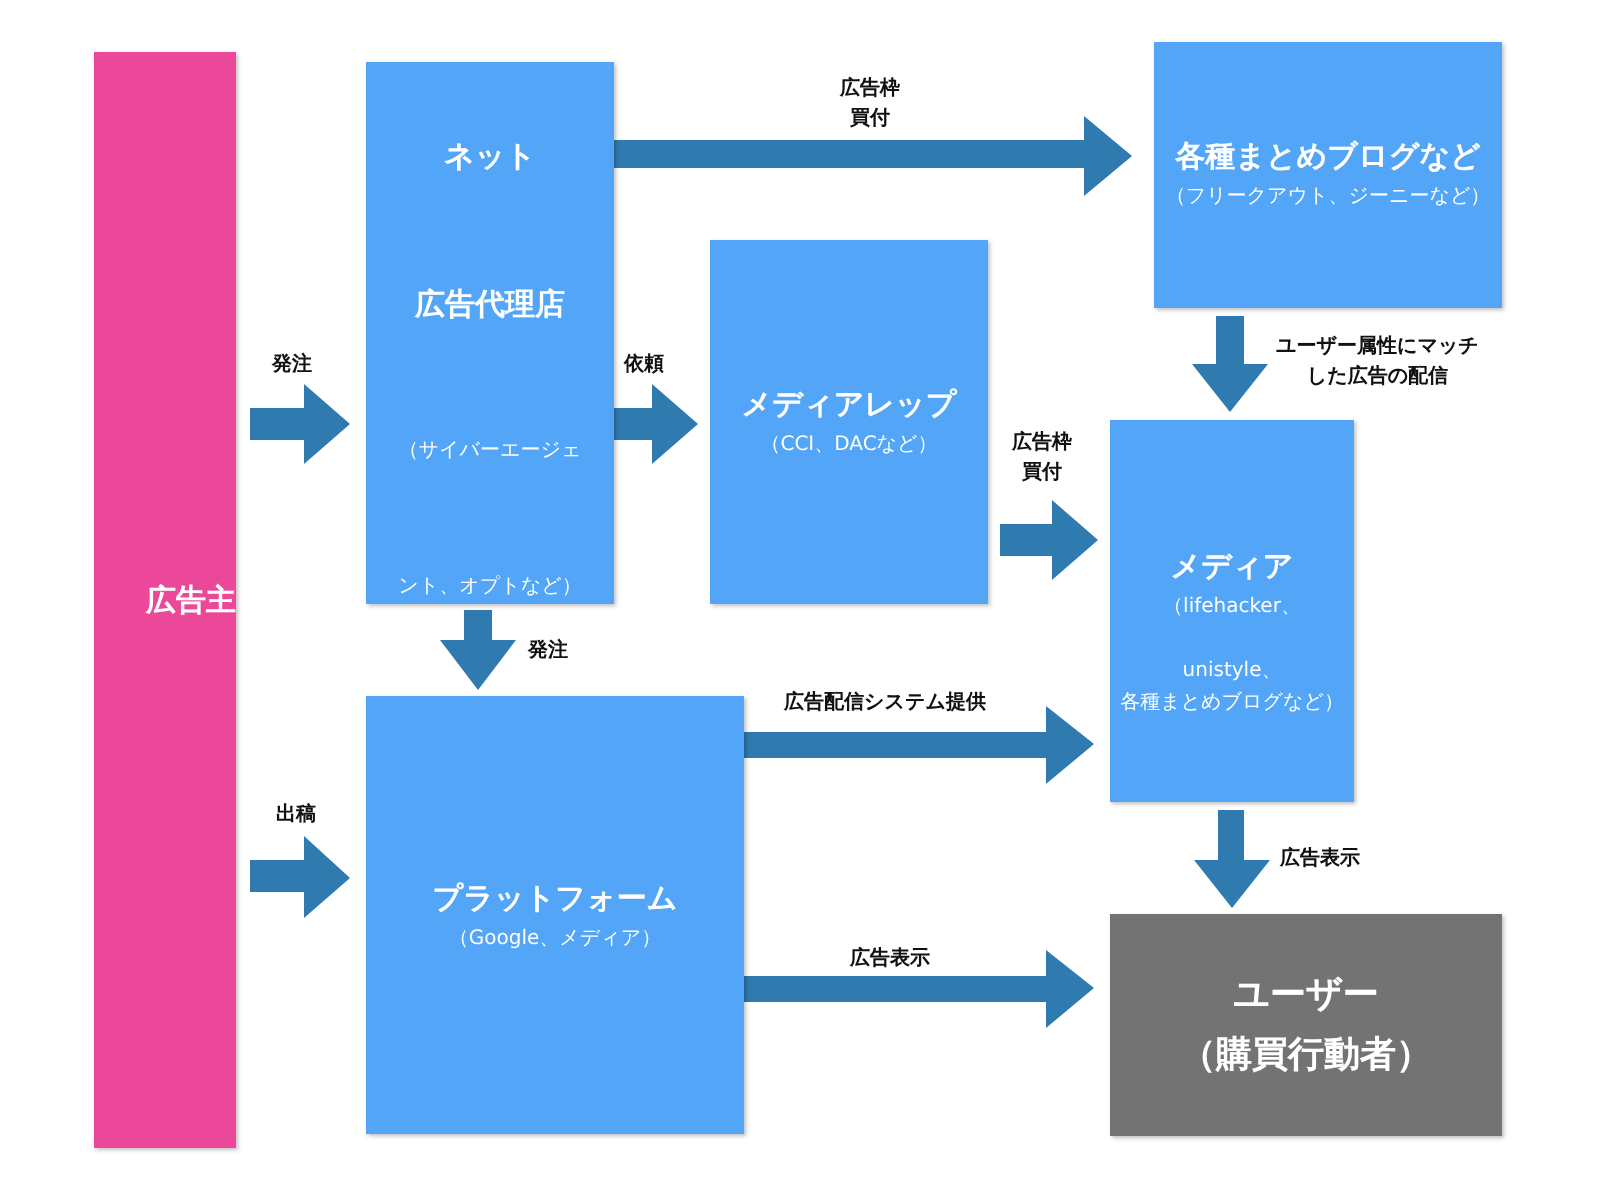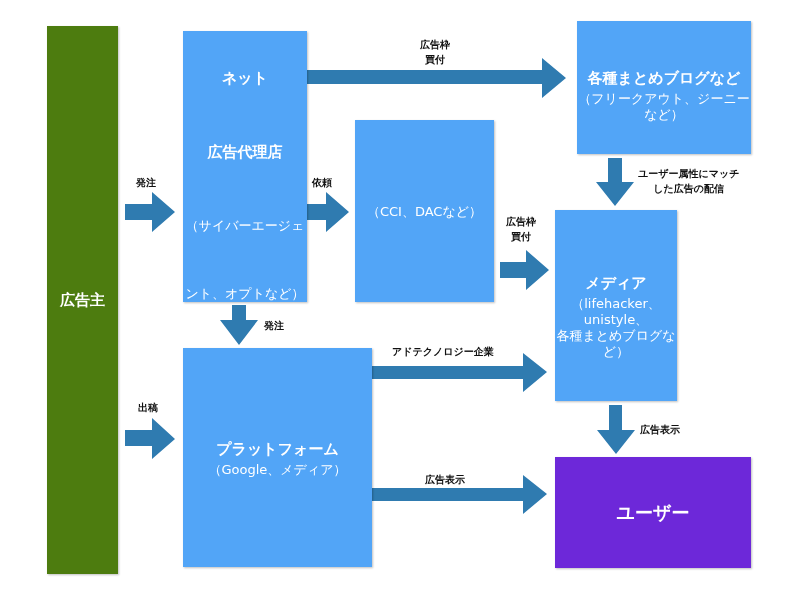--- a/index.html
+++ b/index.html
@@ -8,24 +8,24 @@
     position: relative; overflow: hidden;
     font-family: "DejaVu Sans", "Liberation Sans", sans-serif;
   }
   .box {
     position: absolute; box-sizing: border-box;
     display: flex; flex-direction: column; align-items: center; justify-content: center;
     color: #ffffff; text-align: center;
     box-shadow: 1px 1px 2px rgba(0,0,0,0.25);
   }
   .blue { background: #52a5f7; }
-  .orange { background: #4d7c0f; }
-  .green { background: #6d28d9; }
+  .orange { background: #ec4899; align-items: flex-end; }
+  .green { background: #737373; }
   .box .title { font-size: 15px; font-weight: normal; line-height: 22px; }
-  .box .sub { font-size: 13px; line-height: 16px; margin-top: 2px; }
+  .box .sub { font-size: 10px; line-height: 16px; margin-top: 2px; }
   .box .title-big { font-size: 18px; line-height: 30px; font-weight: bold; }
   .label {
     position: absolute; font-size: 10px; font-weight: bold; color: #111;
     text-align: center; line-height: 15px; white-space: nowrap;
   }
   svg.arrows { position: absolute; left: 0; top: 0; }
 </style>
 </head>
 <body>
 
@@ -59,42 +59,44 @@
 </div>
 
 <div class="box blue" style="left:183px; top:31px; width:124px; height:271px; justify-content:space-between; padding-top:36px;">
   <span class="title" style="font-weight:bold;">ネット</span>
   <span class="title" style="font-weight:bold;">広告代理店</span>
   <span class="sub">（サイバーエージェ</span>
   <span class="sub" style="margin-top:0;">ント、オプトなど）</span>
 </div>
 
 <div class="box blue" style="left:355px; top:120px; width:139px; height:182px;">
+  <span class="title" style="font-weight:bold;">メディアレップ</span>
   <span class="sub">（CCI、DACなど）</span>
 </div>
 
 <div class="box blue" style="left:577px; top:21px; width:174px; height:133px; justify-content:flex-start; padding-top:46px;">
   <span class="title" style="font-weight:bold;">各種まとめブログなど</span>
   <span class="sub">（フリークアウト、ジーニーなど）</span>
 </div>
 
 <div class="box blue" style="left:555px; top:210px; width:122px; height:191px; justify-content:flex-start; padding-top:62px;">
   <span class="title" style="font-weight:bold;">メディア</span>
   <span class="sub">（lifehacker、</span>
-  <span class="sub" style="margin-top:0;">unistyle、</span>
+  <span class="sub" style="margin-top:16px;">unistyle、</span>
   <span class="sub" style="margin-top:0;">各種まとめブログなど）</span>
 </div>
 
 <div class="box blue" style="left:183px; top:348px; width:189px; height:219px;">
   <span class="title" style="font-weight:bold;">プラットフォーム</span>
   <span class="sub">（Google、メディア）</span>
 </div>
 
 <div class="box green" style="left:555px; top:457px; width:196px; height:111px;">
   <span class="title-big">ユーザー</span>
+  <span class="title-big">（購買行動者）</span>
 </div>
 
 <div class="label" style="left:136px; top:175px;">発注</div>
 
 <div class="label" style="left:312px; top:175px;">依頼</div>
 
 <div class="label" style="left:420px; top:37px;">
   <div>広告枠</div>
   <div>買付</div>
 </div>
@@ -106,17 +108,17 @@
 
 <div class="label" style="left:638px; top:166px;">
   <div>ユーザー属性にマッチ</div>
   <div>した広告の配信</div>
 </div>
 
 <div class="label" style="left:264px; top:318px;">発注</div>
 
 <div class="label" style="left:138px; top:400px;">出稿</div>
 
-<div class="label" style="left:392px; top:344px;">アドテクノロジー企業</div>
+<div class="label" style="left:392px; top:344px;">広告配信システム提供</div>
 
 <div class="label" style="left:425px; top:472px;">広告表示</div>
 
 <div class="label" style="left:640px; top:422px;">広告表示</div>
 
 </body></html>

